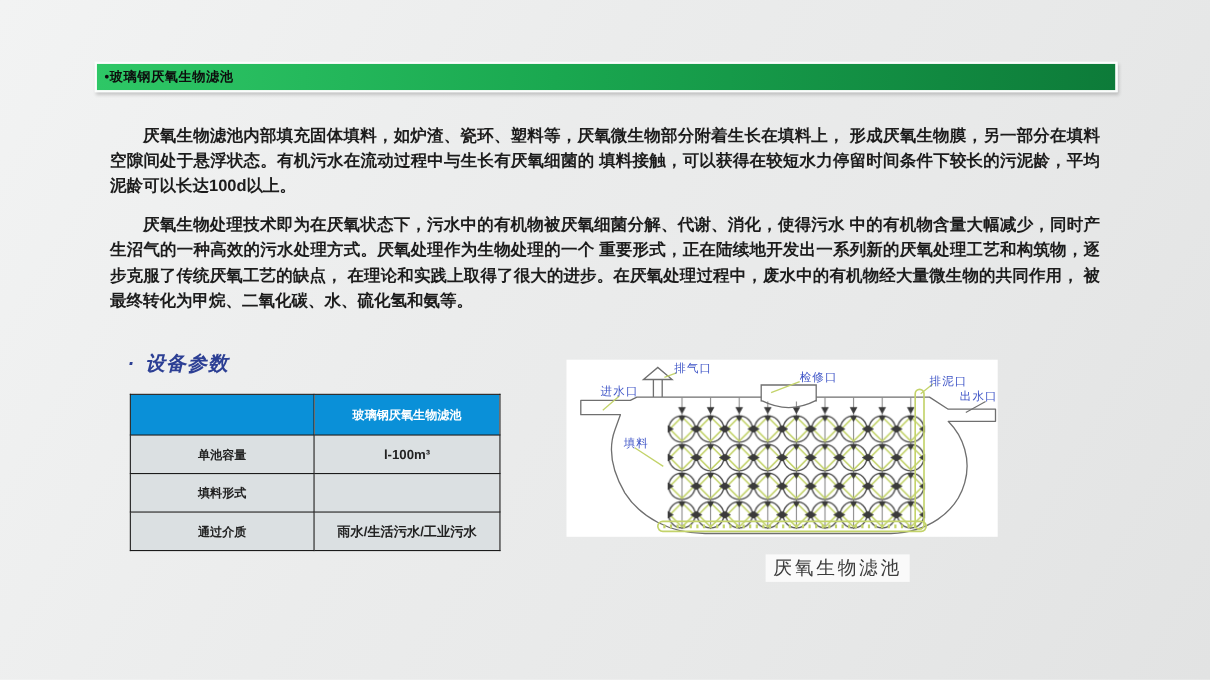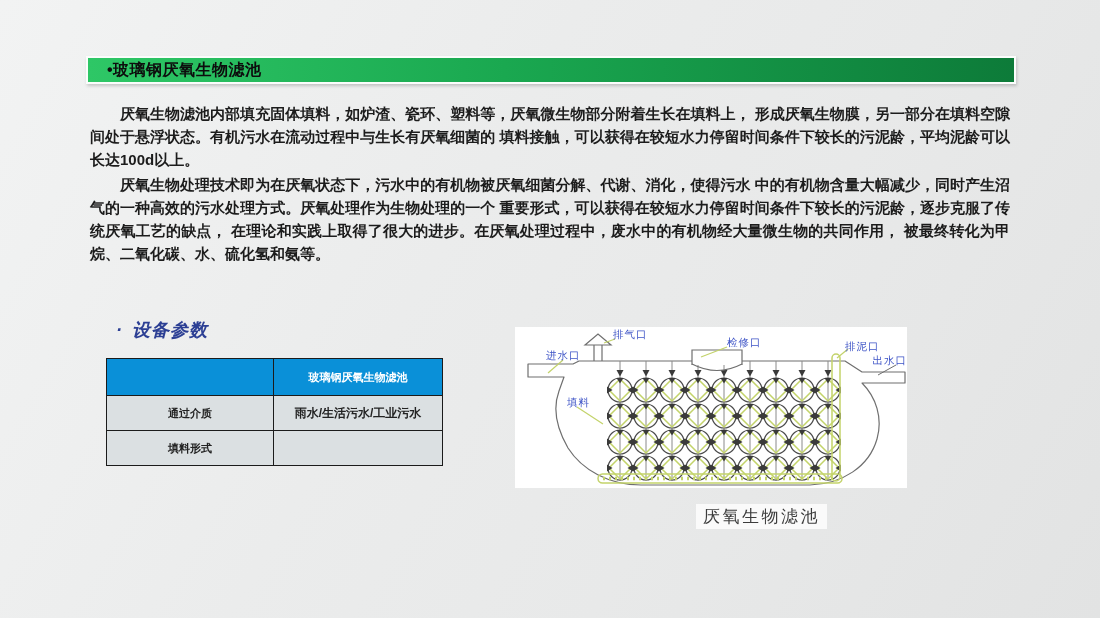--- a/index.html
+++ b/index.html
@@ -9,39 +9,39 @@
     font-family:"Liberation Sans", sans-serif;
   }
   
   .title-bar {
     position:absolute; left:86px; top:56px; width:926px; height:24px;
     background: linear-gradient(90deg, #2ec766 0%, #1aa850 45%, #0d7b39 100%);
     border:2px solid #fbfdfc;
     box-shadow: 1px 2px 3px rgba(0,0,0,0.18);
   }
   .title-bar .t {
-    font-size:16px; font-weight:bold; color:#0d0d0d;
-    line-height:24px; padding-left:19px; letter-spacing:0.5px;
+    font-size:12px; font-weight:bold; color:#0d0d0d;
+    line-height:24px; padding-left:7px; letter-spacing:0.5px;
   }
   
   .body-text {
     position:absolute; left:88px; top:100px; width:924px;
     font-size:15px; line-height:23px; color:#1c1c1c;
     font-weight:600; text-align:justify;
   }
-  .body-text p { margin:2px; text-indent:2em; }
+  .body-text p { margin:12px; text-indent:2em; }
   
   .section-title {
     position:absolute; left:116px; top:318px;
     font-size:18px; color:#2c3f94; font-weight:600; letter-spacing:1px;font-style:italic;
   }
   .section-title .bullet { margin-right:9px; }
   
   .param-table {
-    position:absolute; left:106px; top:358px; width:330px;
+    position:absolute; left:118px; top:358px; width:330px;
     border-collapse:collapse; table-layout:fixed;
   }
   .param-table td {
     border:1.6px solid #1b1b1b; text-align:center;
     font-size:11px; overflow:hidden; white-space:nowrap;
   }
   .param-table .c1 { width:164px; }
   .param-table .c2 { width:166px; }
   .param-table .hdr td { background:#0a90d8; color:#ffffff; height:34px; font-weight:bold; }
   .param-table .row td { background:#dbe0e2; color:#222222; height:32px; font-weight:600; }
@@ -65,40 +65,44 @@
 <body>
 
 <div class="slide">
 
   <div class="title-bar">
     <div class="t">•玻璃钢厌氧生物滤池</div>
   </div>
 
   <div class="body-text">
     <p>厌氧生物滤池内部填充固体填料，如炉渣、瓷环、塑料等，厌氧微生物部分附着生长在填料上， 形成厌氧生物膜，另一部分在填料空隙间处于悬浮状态。有机污水在流动过程中与生长有厌氧细菌的 填料接触，可以获得在较短水力停留时间条件下较长的污泥龄，平均泥龄可以长达100d以上。</p>
-    <p>厌氧生物处理技术即为在厌氧状态下，污水中的有机物被厌氧细菌分解、代谢、消化，使得污水 中的有机物含量大幅减少，同时产生沼气的一种高效的污水处理方式。厌氧处理作为生物处理的一个 重要形式，可以获得在较短水力停留时间条件下较长的污泥龄，逐步克服了传统厌氧工艺的缺点， 在理论和实践上取得了很大的进步。在厌氧处理过程中，废水中的有机物经大量微生物的共同作用， 被最终转化为甲烷、二氧化碳、水、硫化氢和氨等。</p>
+    <p>厌氧生物处理技术即为在厌氧状态下，污水中的有机物被厌氧细菌分解、代谢、消化，使得污水 中的有机物含量大幅减少，同时产生沼气的一种高效的污水处理方式。厌氧处理作为生物处理的一个 重要形式，正在陆续地开发出一系列新的厌氧处理工艺和构筑物，逐步克服了传统厌氧工艺的缺点， 在理论和实践上取得了很大的进步。在厌氧处理过程中，废水中的有机物经大量微生物的共同作用， 被最终转化为甲烷、二氧化碳、水、硫化氢和氨等。</p>
   </div>
 
   <div class="section-title">
     <span class="bullet">·</span><span>设备参数</span>
   </div>
 
   <table class="param-table">
     <tbody>
       <tr class="hdr">
         <td class="c1"></td>
         <td class="c2">玻璃钢厌氧生物滤池</td>
       </tr>
       <tr class="row">
-        <td>通过介质</td>
-        <td class="val">雨水/生活污水/工业污水</td>
+        <td>单池容量</td>
+        <td class="val">l-100m³</td>
       </tr>
       <tr class="row">
         <td>填料形式</td>
         <td class="val"></td>
+      </tr>
+      <tr class="row">
+        <td>通过介质</td>
+        <td class="val">雨水/生活污水/工业污水</td>
       </tr>
     </tbody>
   </table>
 
   <div class="diagram-panel">
     <svg width="392" height="161" viewBox="0 0 392 161" xmlns="http://www.w3.org/2000/svg">
       <defs>
 
         <pattern id="pk" x="92" y="50" width="26" height="26" patternUnits="userSpaceOnUse">
           <line x1="13" y1="0" x2="13" y2="26" stroke="#8a8a8a" stroke-width="1"></line>

